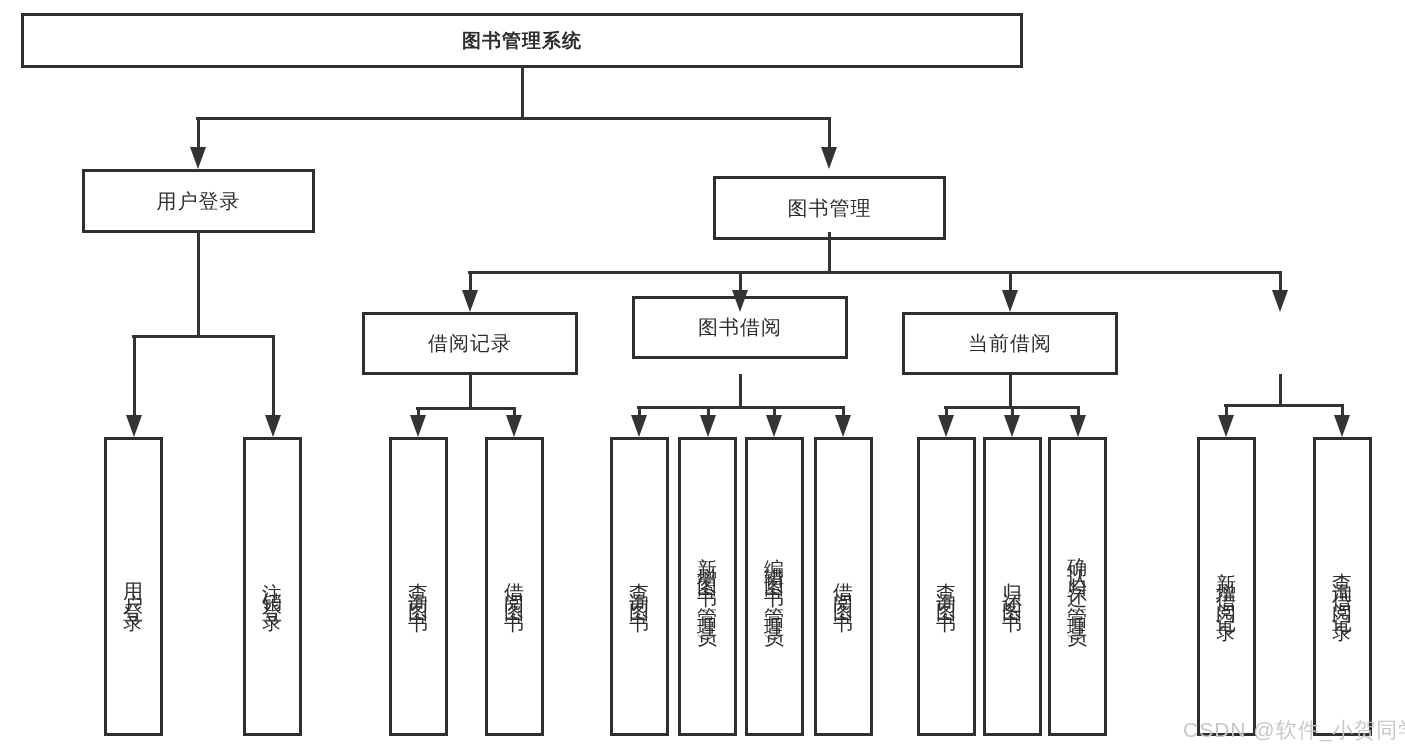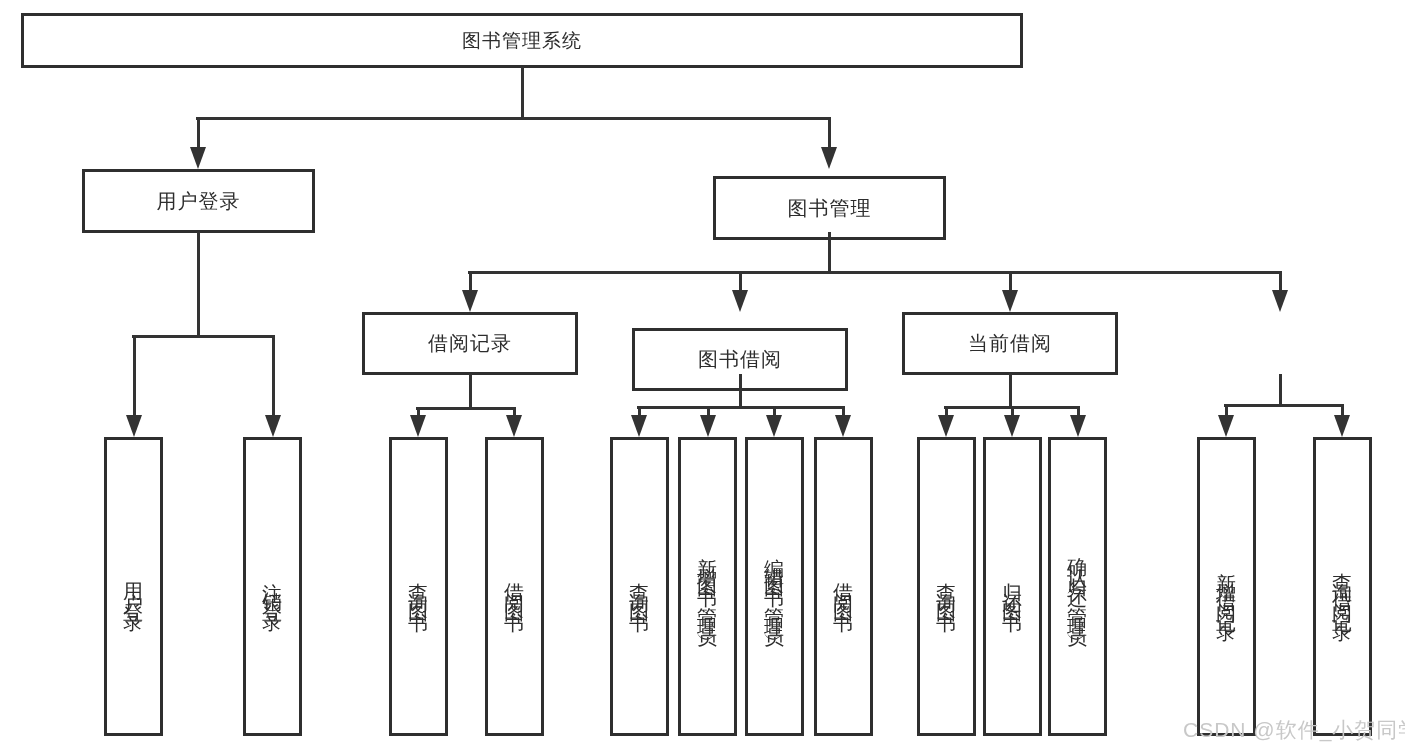--- a/index.html
+++ b/index.html
@@ -57,35 +57,35 @@
     color:#c8c8c8;
     letter-spacing:1px;
     white-space:nowrap;
   }
 </style>
 </head>
 <body>
 
 <div id="canvas">
 
-  <div class="node root-node" style="left:21px;top:13px;width:1002px;height:55px;">
+  <div class="node root-node" style="left:21px;top:13px;width:1002px;height:55px;font-weight:bold;">
     <span>图书管理系统</span>
   </div>
 
   <div class="node" style="left:82px;top:169px;width:233px;height:64px;">
     <span>用户登录</span>
   </div>
   <div class="node" style="left:713px;top:169px;width:233px;height:64px;margin-top:7px;">
     <span>图书管理</span>
   </div>
 
   <div class="node" style="left:362px;top:312px;width:216px;height:63px;">
     <span>借阅记录</span>
   </div>
-  <div class="node" style="left:632px;top:328px;width:216px;height:63px;">
+  <div class="node" style="left:632px;top:296px;width:216px;height:63px;">
     <span>图书借阅</span>
   </div>
   <div class="node" style="left:902px;top:312px;width:216px;height:63px;">
     <span>当前借阅</span>
   </div>
 
   <div class="leaf" style="left:104px;">
     <span class="vtext">用户登录</span>
   </div>
   <div class="leaf" style="left:243px;">

